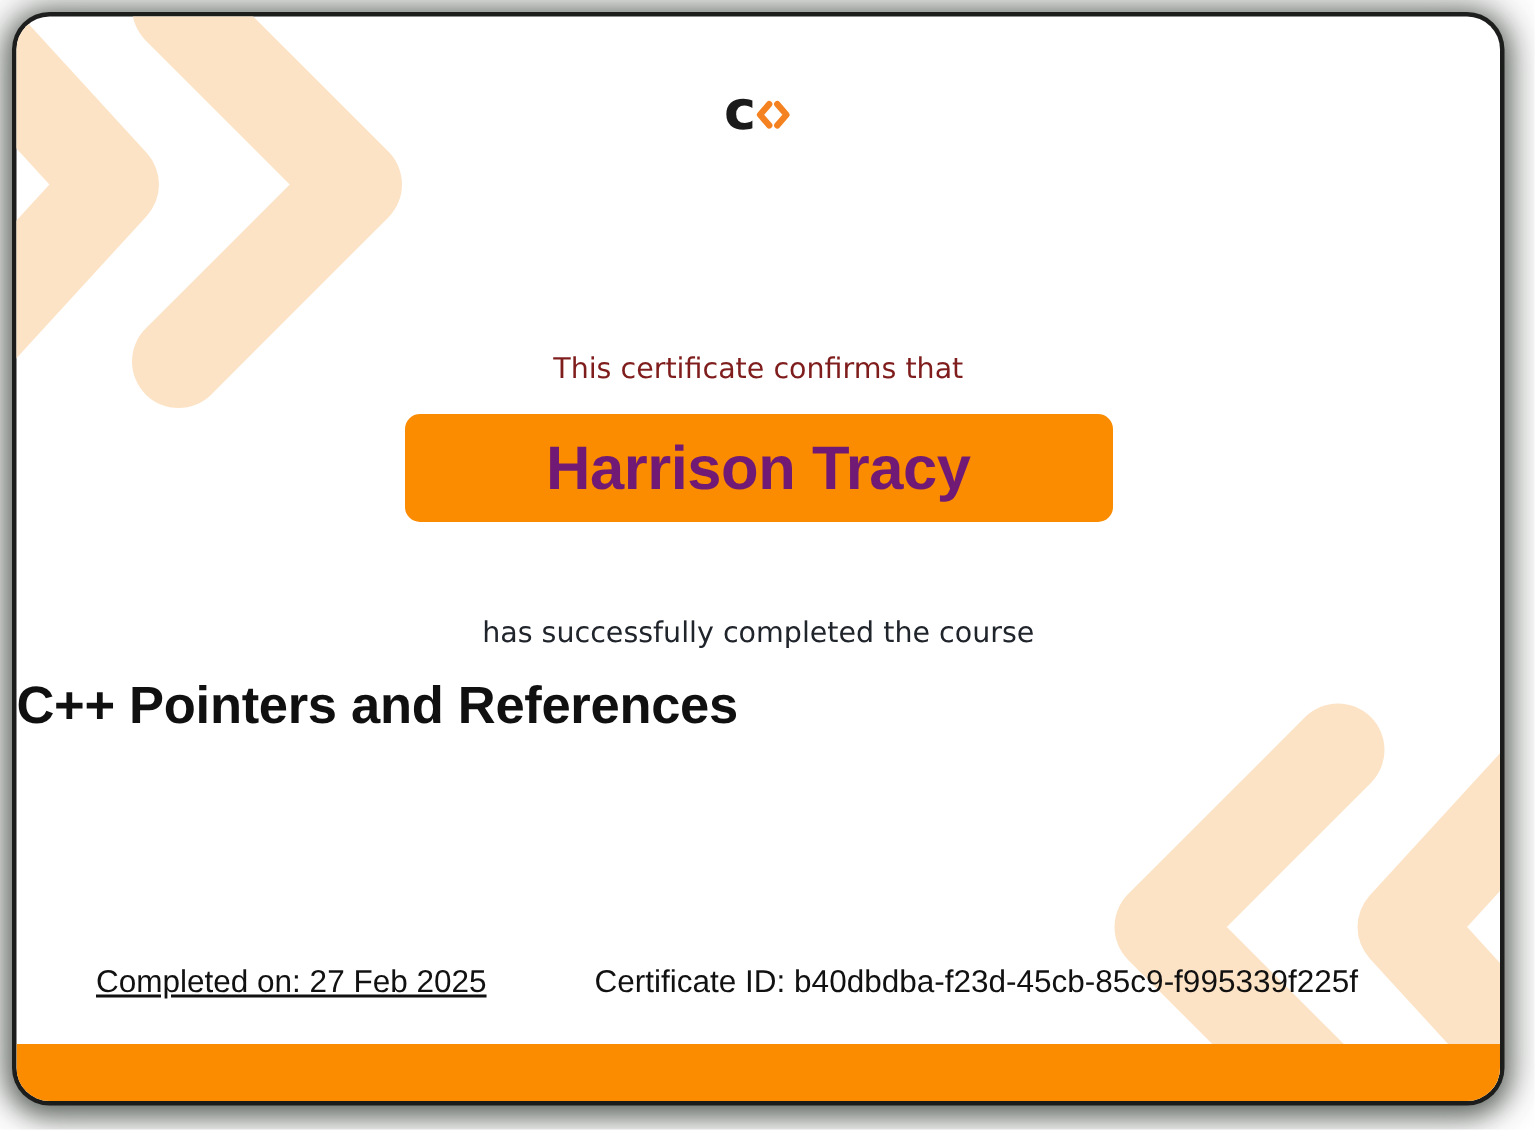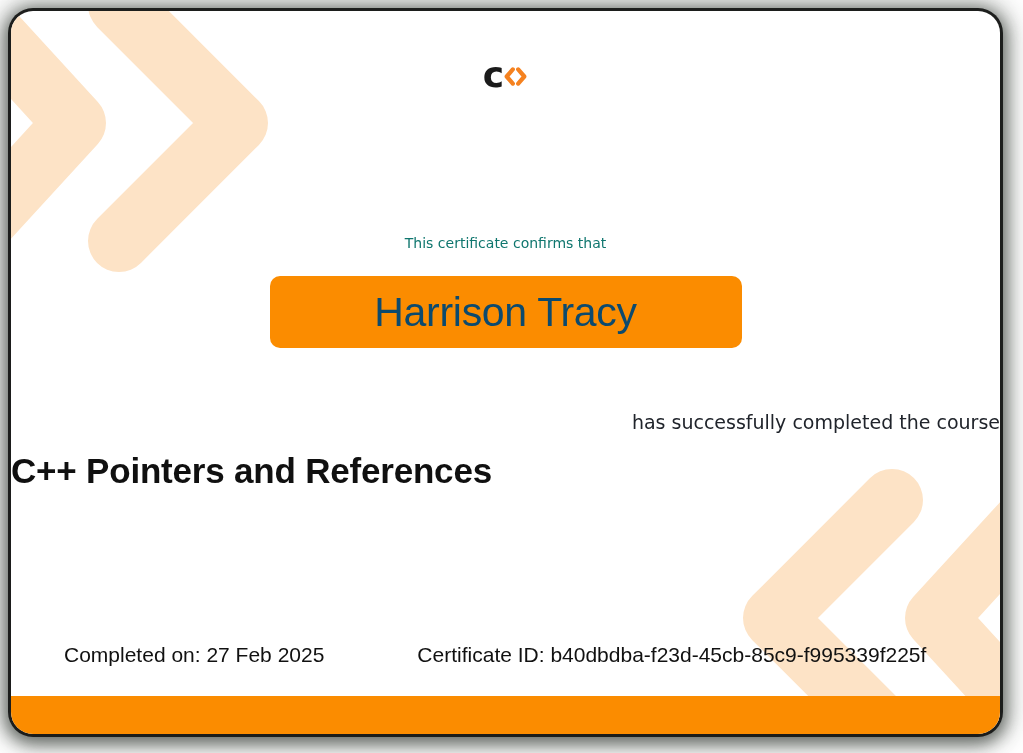--- a/index.html
+++ b/index.html
@@ -95,53 +95,53 @@
     top: 1px;
   }
   .brand-mark svg { display: block; }
 
   .confirm-line {
     position: absolute;
     top: 224px;
     left: 0;
     right: 0;
     text-align: center;
-    font-size: 14px;
-    color: #0f766e;
+    font-size: 19px;
+    color: #7f1d1d;
     font-family: "DejaVu Sans", sans-serif;
   }
 
   .name-banner {
     position: absolute;
     top: 265px;
     left: 50%;
     transform: translateX(-50%);
     min-width: 404px;
     padding: 0 34px;
     height: 72px;
     background: #FB8C00;
     border-radius: 10px;
     display: flex;
     align-items: center;
     justify-content: center;
   }
   .name-text {
     font-size: 41px;
-    font-weight: normal;
-    color: #0c4a6e;
+    font-weight: bold;
+    color: #701a75;
     letter-spacing: -0.3px;
     white-space: nowrap;
   }
 
   .course-line {
     position: absolute;
     top: 400px;
     left: 0;
     right: 0;
-    text-align: right;
+    text-align: center;
     font-size: 19px;
     color: #20242b;
     font-family: "DejaVu Sans", sans-serif;
   }
 
   .course-title {
     position: absolute;
     top: 440px;
     left: 0;
     right: 0;
@@ -157,26 +157,27 @@
     left: 53px;
     right: 30px;
     top: 632px;
     display: flex;
     align-items: baseline;
   }
   .footer-completed {
     font-size: 21px;
     color: #111111;
     white-space: nowrap;
+    text-decoration: underline;
   }
   .footer-certid {
     font-size: 21px;
     color: #111111;
     white-space: nowrap;
-    margin-left: 93px;
+    margin-left: 72px;
   }
 
   .bottom-bar {
     position: absolute;
     left: 0;
     right: 0;
     bottom: 0;
     height: 38px;
     background: #FB8C00;
     z-index: 4;

